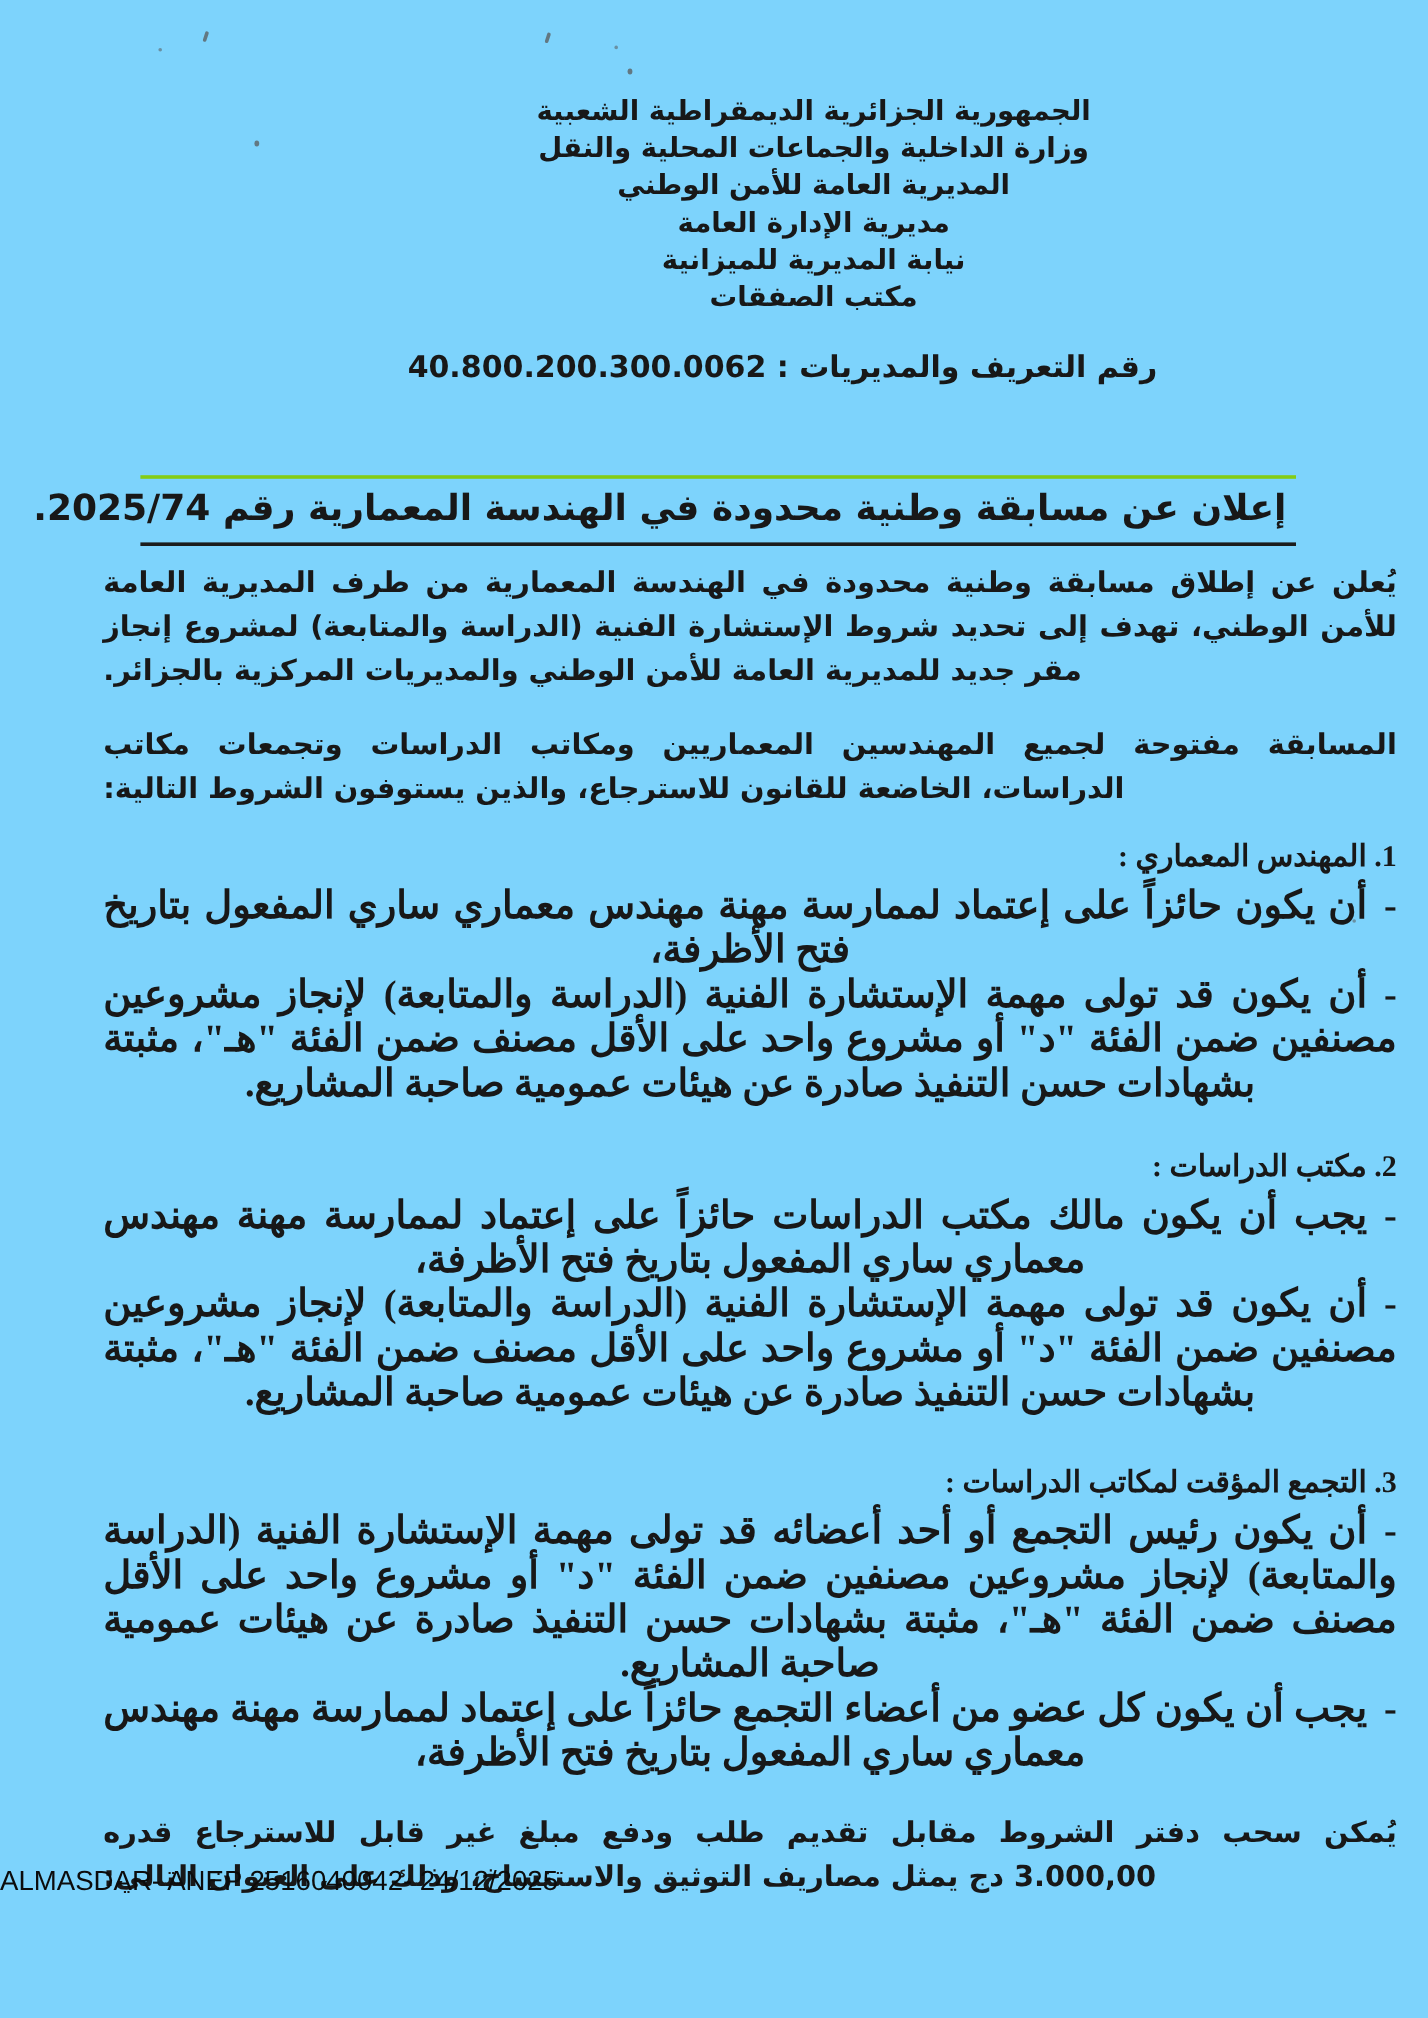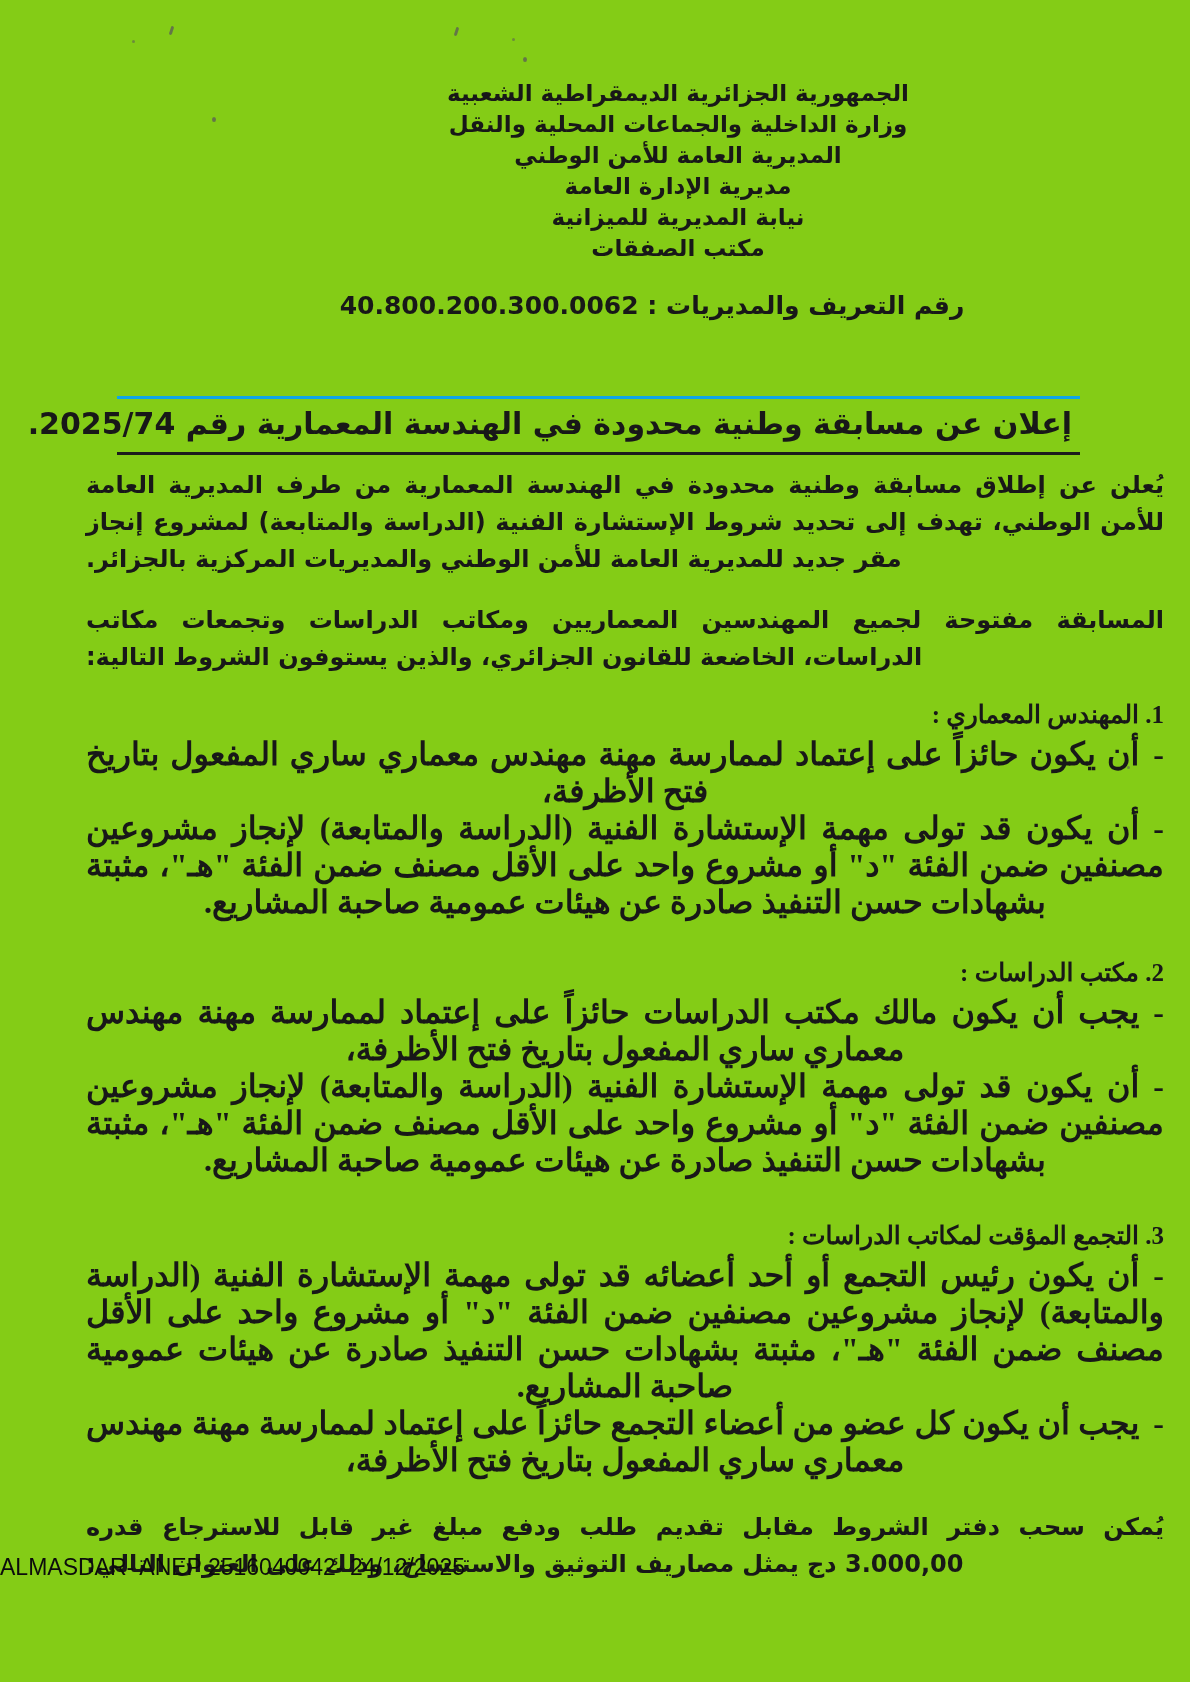--- a/index.html
+++ b/index.html
@@ -1,19 +1,19 @@
 <!DOCTYPE html>
 <html lang="ar"><head>
 <meta charset="utf-8">
 <style>
   html,body{margin:0;padding:0;background:#ffffff;}
   .page{
     position:relative;
     width:1190px;height:1682px;
-    background:#84cc16;
+    background:#7dd3fc;
     overflow:hidden;
     direction:rtl;
     font-family:"DejaVu Sans",sans-serif;
     color:#181818;
     box-sizing:border-box;
     padding:78px 26px 0 86px;
   }
   
   .letterhead{
     text-align:center;
@@ -26,21 +26,21 @@
     text-align:center;
     font-weight:bold;
     font-size:25px;
     line-height:32px;
     margin-top:26px;
     transform:translateX(27px);
   }
   
   .title-box{
     margin:74px 84px 0 31px;
-    border-top:3px solid #0ea5e9;
+    border-top:3px solid #84cc16;
     border-bottom:3px solid #1c1c1c;
     padding:6px 8px 9px 8px;
     font-weight:bold;
     font-size:30px;
     line-height:38px;
     text-align:right;
     white-space:nowrap;
   }
   
   .para{
@@ -120,21 +120,21 @@
     <div>نيابة المديرية للميزانية</div>
     <div>مكتب الصفقات</div>
   </div>
 
   <div class="tax-line">رقم التعريف والمديريات : 40.800.200.300.0062</div>
 
   <div class="title-box">إعلان عن مسابقة وطنية محدودة في الهندسة المعمارية رقم 2025/74.</div>
 
   <p class="para intro">يُعلن عن إطلاق مسابقة وطنية محدودة في الهندسة المعمارية من طرف المديرية العامة للأمن الوطني، تهدف إلى تحديد شروط الإستشارة الفنية (الدراسة والمتابعة) لمشروع إنجاز مقر جديد للمديرية العامة للأمن الوطني والمديريات المركزية بالجزائر.</p>
 
-  <p class="para elig">المسابقة مفتوحة لجميع المهندسين المعماريين ومكاتب الدراسات وتجمعات مكاتب الدراسات، الخاضعة للقانون الجزائري، والذين يستوفون الشروط التالية:</p>
+  <p class="para elig">المسابقة مفتوحة لجميع المهندسين المعماريين ومكاتب الدراسات وتجمعات مكاتب الدراسات، الخاضعة للقانون للاسترجاع، والذين يستوفون الشروط التالية:</p>
 
   <div class="section s1">
     <h3 class="section-heading">1. المهندس المعماري :</h3>
     <p class="bullet"><span class="dash">-</span><span>أن يكون حائزاً على إعتماد لممارسة مهنة مهندس معماري ساري المفعول بتاريخ فتح الأظرفة،</span></p>
     <p class="bullet"><span class="dash">-</span><span>أن يكون قد تولى مهمة الإستشارة الفنية (الدراسة والمتابعة) لإنجاز مشروعين مصنفين ضمن الفئة "د" أو مشروع واحد على الأقل مصنف ضمن الفئة "هـ"، مثبتة بشهادات حسن التنفيذ صادرة عن هيئات عمومية صاحبة المشاريع.</span></p>
   </div>
 
   <div class="section s2">
     <h3 class="section-heading">2. مكتب الدراسات :</h3>
     <p class="bullet"><span class="dash">-</span><span>يجب أن يكون مالك مكتب الدراسات حائزاً على إعتماد لممارسة مهنة مهندس معماري ساري المفعول بتاريخ فتح الأظرفة،</span></p>

